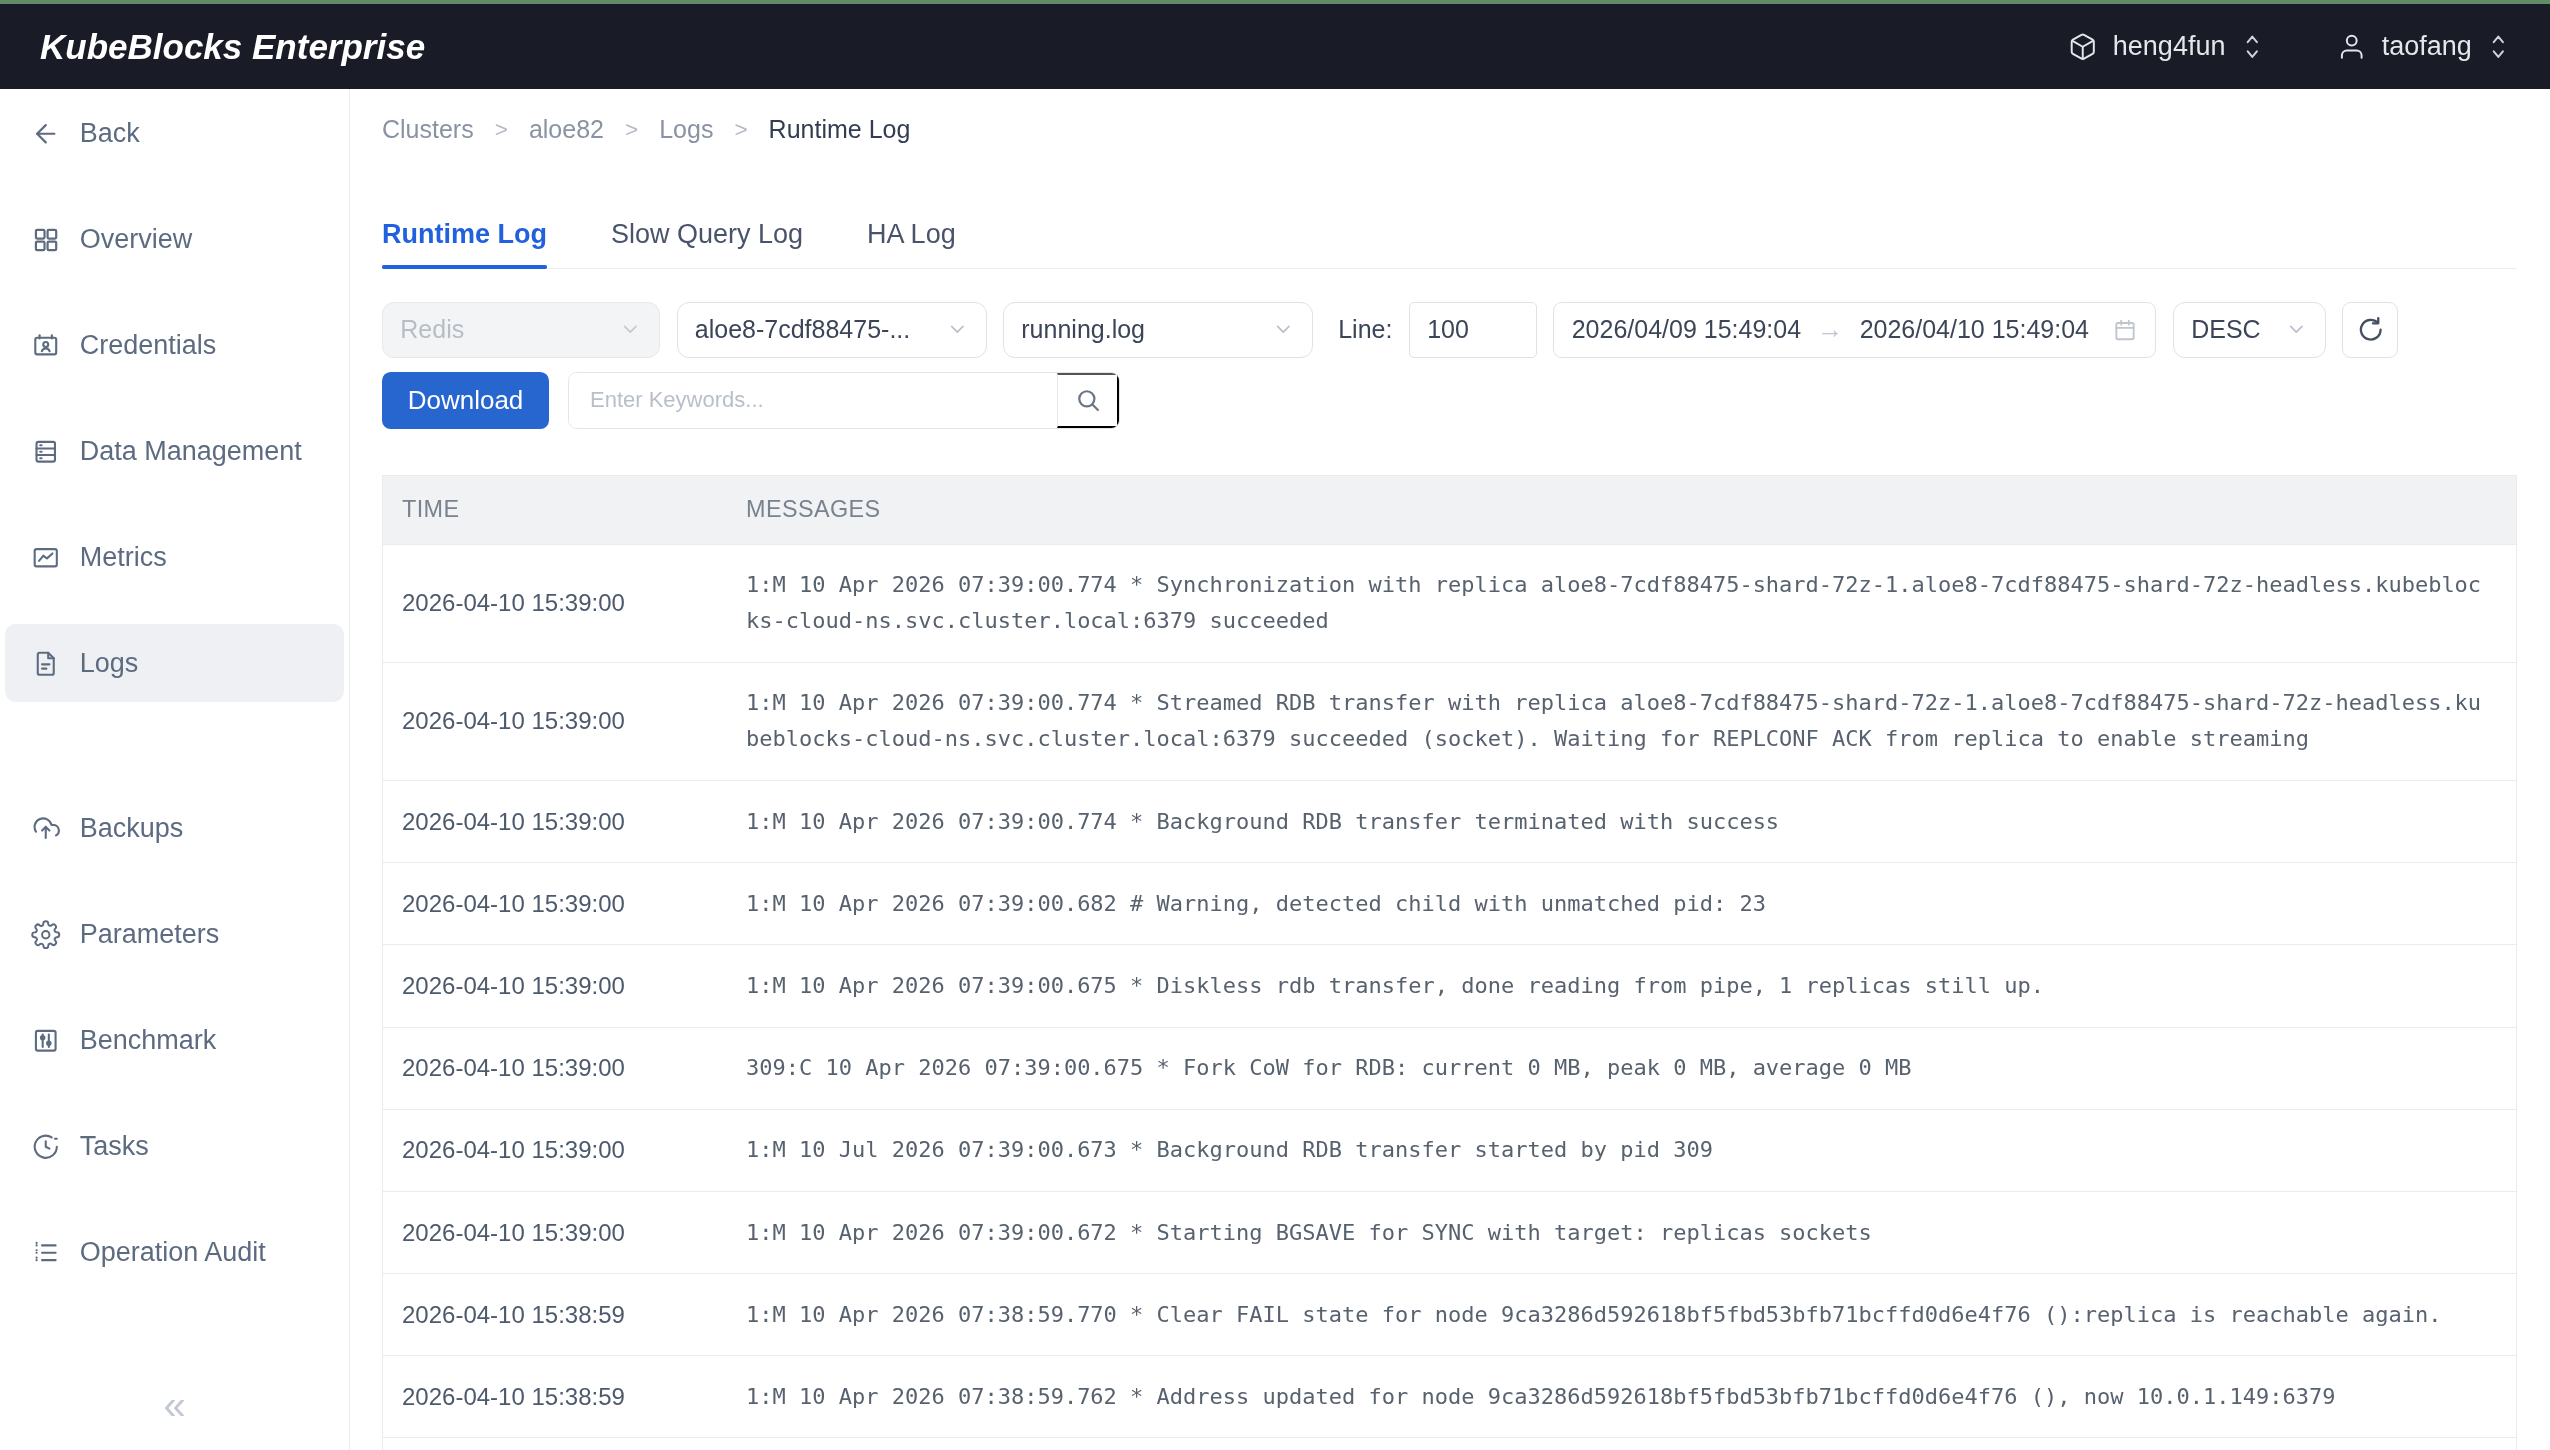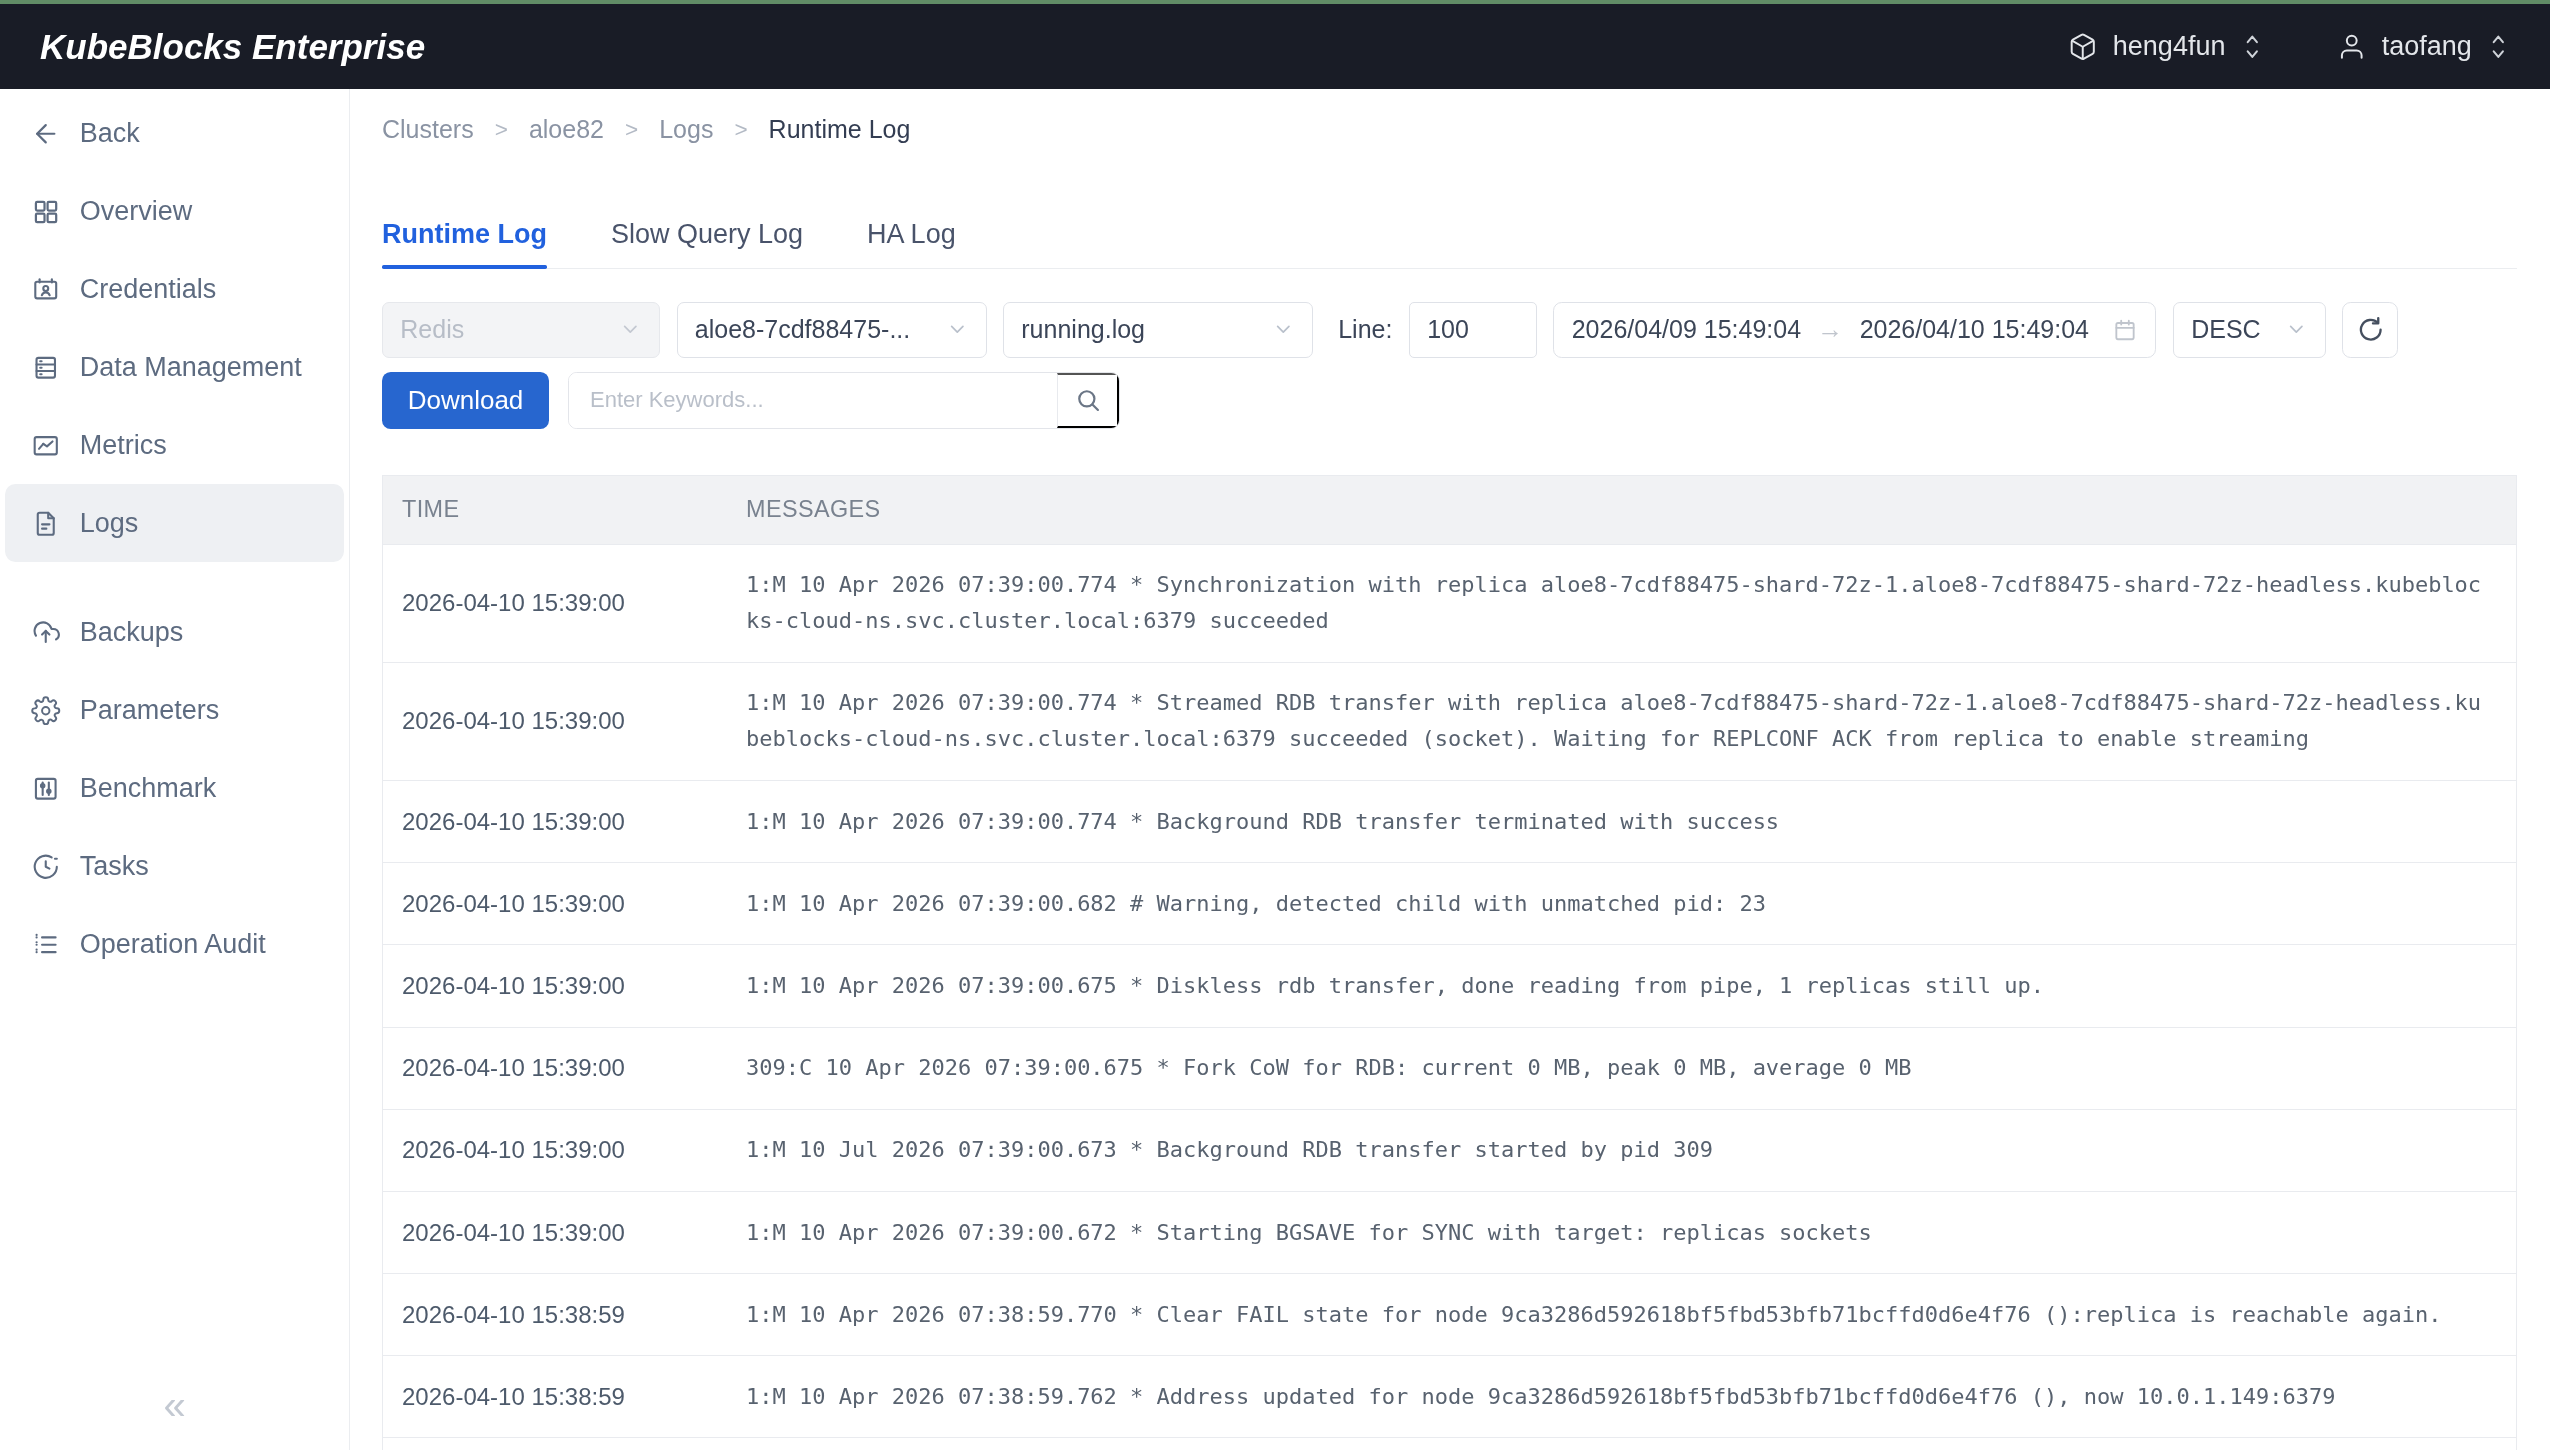--- a/index.html
+++ b/index.html
@@ -9,21 +9,21 @@
   .green-strip { height:4.3px; background:var(--strip-green,#618c66); }
   .topbar { height:85px; background:var(--topbar-bg,#191c26); display:flex;
             align-items:center; justify-content:space-between; padding:0 40px;text-align:right; }
   .logo { color:#fff; font-size:35px; font-weight:700; font-style:italic; letter-spacing:0; }
   .topbar-right { display:flex; align-items:center; gap:73px; }
   .top-menu { display:flex; align-items:center; gap:15.6px; color:#e3e6ea; font-size:27px; cursor:pointer; }
   .top-menu svg { display:block; }
 
   .main { display:flex; height:1361px; }
   .sidebar { width:350px; border-right:0.9px solid #ebedf0; padding:5.2px 5.2px 0 5.2px;
-             display:flex; flex-direction:column; position:relative; flex-shrink:0; }
+             display:flex; flex-direction:column; position:relative; flex-shrink:0;gap:28px; }
   .side-item { height:78px; display:flex; align-items:center; gap:19px; padding:0 26px;
                color:#5d6b80; font-size:27px; border-radius:10.4px; cursor:pointer; }
   .side-item svg { flex-shrink:0; display:block; }
   .side-item.active { background:#eef0f3; }
   .side-gap { height:31px; }
   .collapse { position:absolute; bottom:22.6px; left:0; right:0; text-align:center;
               font-size:40px; color:#c3c9d2; cursor:pointer; }
 
   .content { flex:1; padding:0 33px 0 32px; min-width:0; }
   .breadcrumb { margin-top:26px; display:flex; align-items:center; gap:21px;
@@ -32,21 +32,21 @@
   .crumb.current { color:#333d52; cursor:default; }
   .crumb-sep { color:#b3bac5; font-size:22.6px; }
 
   .tabs { margin-top:75px; display:flex; gap:64px; border-bottom:1.7px solid #ebedf0; }
   .tab { padding-bottom:17.3px; font-size:27px; color:#49536a; position:relative; cursor:pointer; }
   .tab.active { color:var(--accent,#2161de); font-weight:700; }
   .tab.active::after { content:""; position:absolute; left:0; right:0; bottom:-1.7px;
                        height:4.3px; background:var(--accent,#2161de); border-radius:1.7px; }
 
   .filter-row1 { margin-top:33px; display:flex; align-items:center; gap:16.5px; }
-  .select { height:56px; border:1.7px solid #dfe2e8; border-radius:7px; background:#fff;
+  .select { height:56px; border:1.7px solid #dfe2e8; border-radius:12px; background:#fff;
             display:flex; align-items:center; justify-content:space-between;
             padding:0 17.3px; font-size:25px; color:#3b4558; cursor:pointer; }
   .select.disabled { background:#f3f4f6; color:#b7bdc7; border-color:#e6e8ec; cursor:default; }
   .sel-engine { width:278px; }
   .sel-pod { width:310px; }
   .sel-file { width:310px; }
   .sel-order { width:153px; }
   .chev { display:block; }
   .line-label { font-size:25px; color:#3b4558; margin-left:8.7px; }
   .line-input { width:128px; height:56px; border:1.7px solid #dfe2e8; border-radius:5px;

